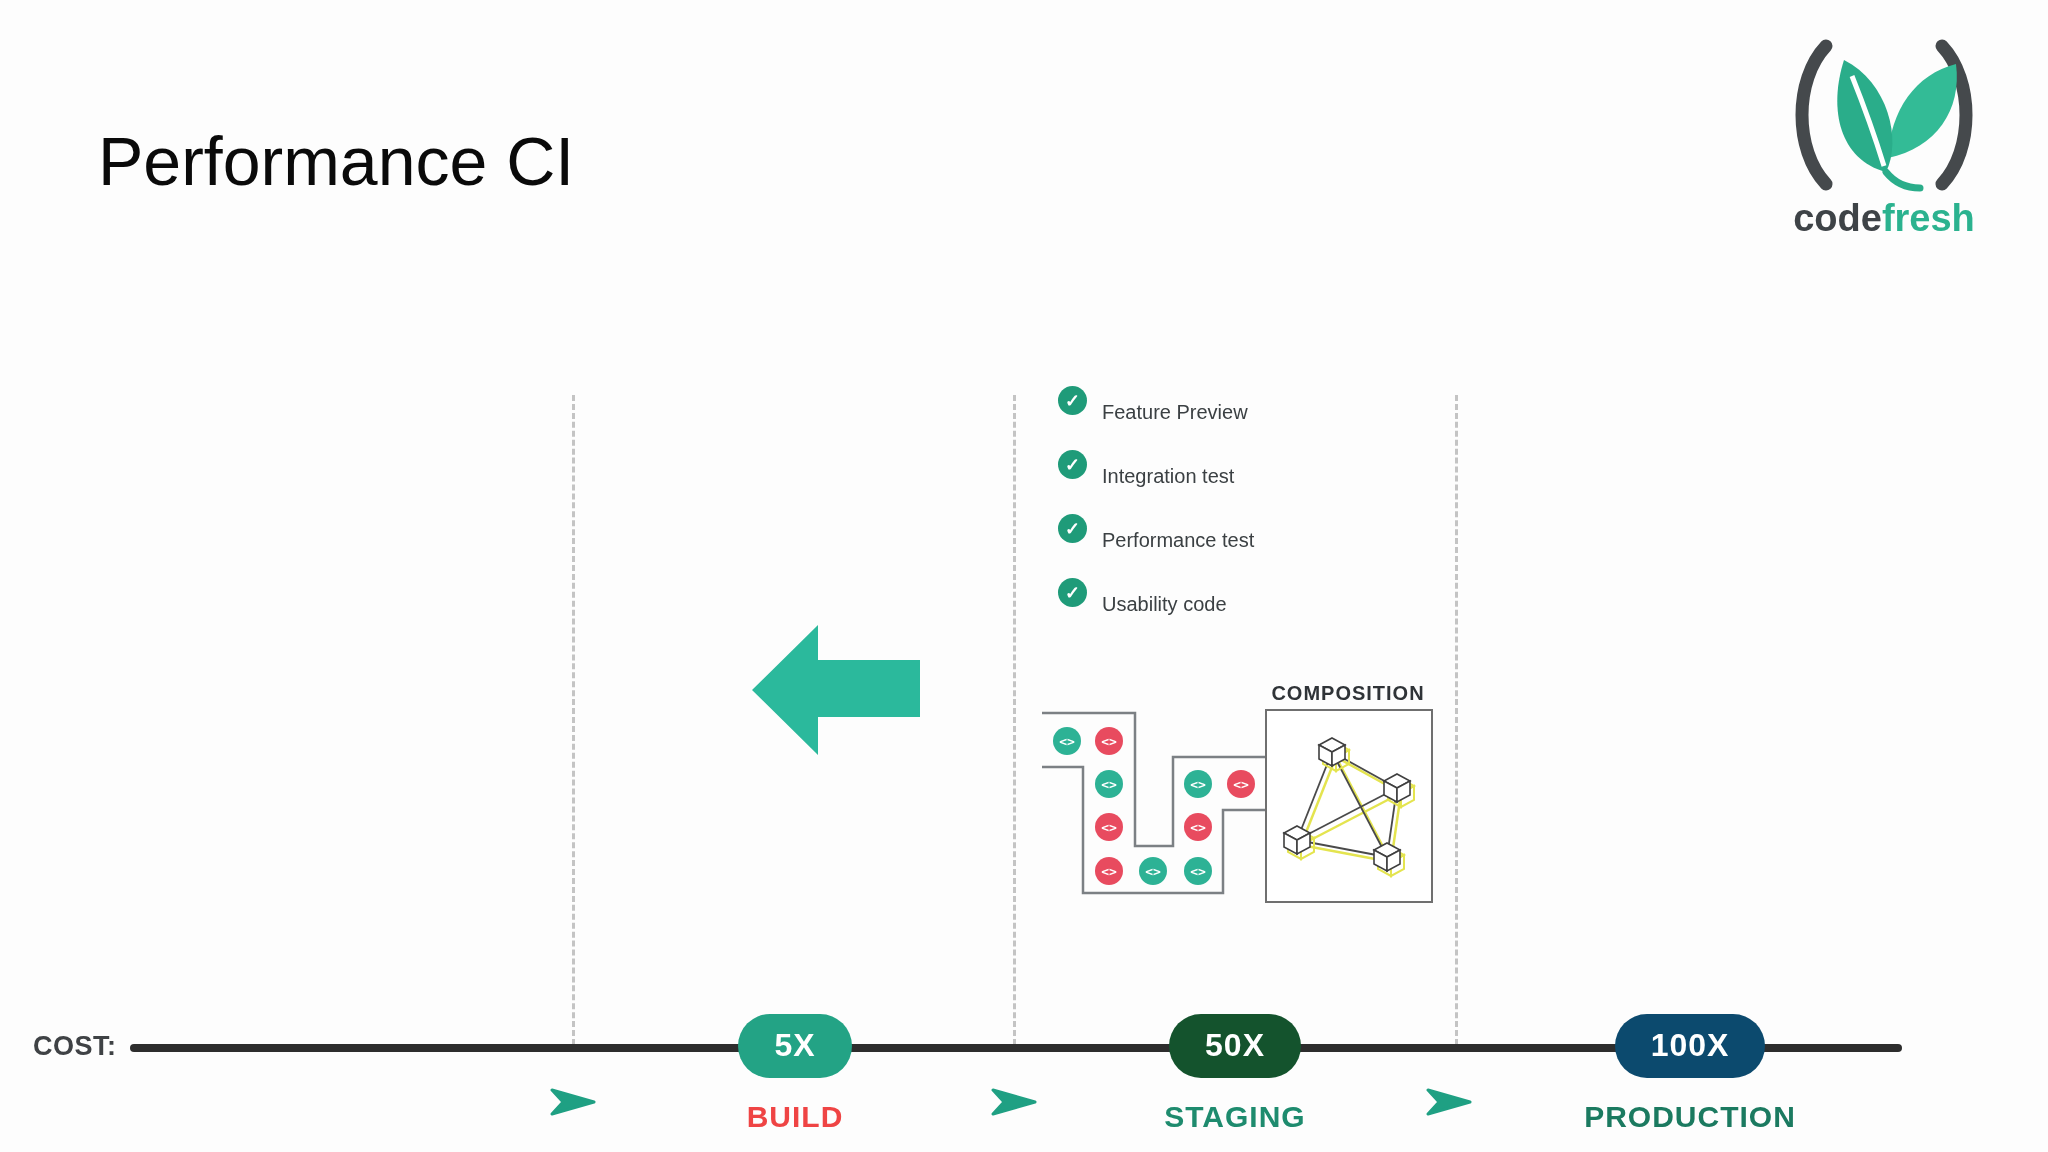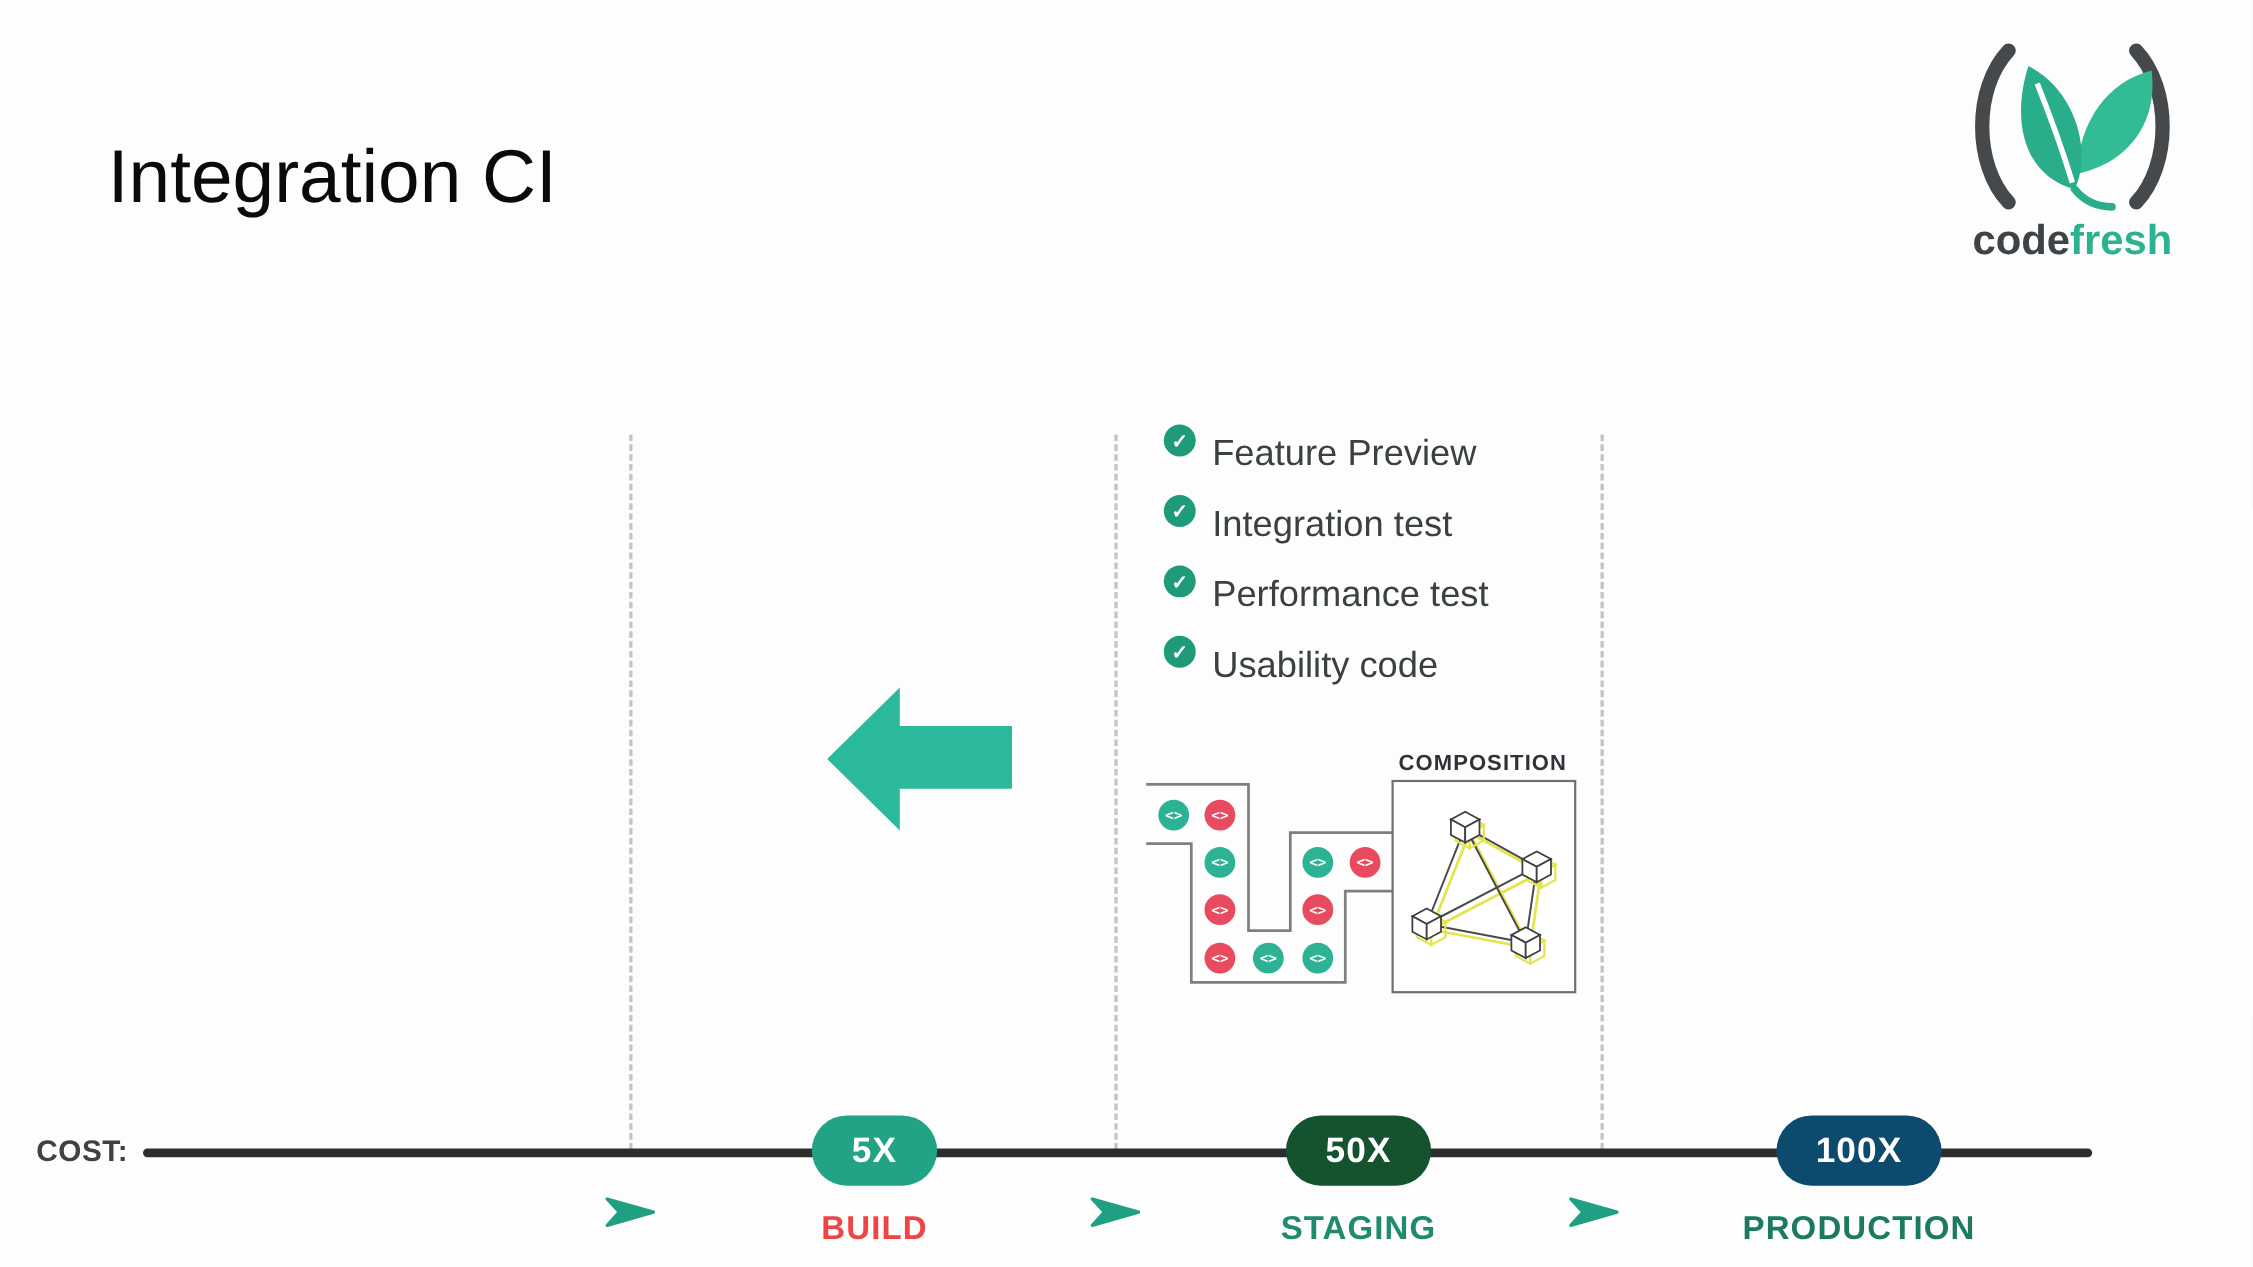--- a/index.html
+++ b/index.html
@@ -16,21 +16,21 @@
   .logo-word{margin-top:0px;font-size:38px;font-weight:700;letter-spacing:0px;}
   .logo-word .w1{color:#3e4347;}
   .logo-word .w2{color:#2bb28f;font-weight:600;}
   
   .checklist{position:absolute;left:1058px;top:386px;}
   .check-item{display:flex;align-items:center;gap:15px;height:29px;margin-bottom:35px;}
   .check-icon{
     width:29px;height:29px;border-radius:50%;background:#1f9b79;color:#fff;
     display:flex;align-items:center;justify-content:center;font-size:18px;font-weight:700;flex:0 0 29px;
   }
-  .check-label{font-size:33px;color:#3b4043;margin-top:23px;}
+  .check-label{font-size:20px;color:#3b4043;margin-top:23px;}
   
   .vline{position:absolute;top:395px;height:650px;width:0;border-left:3px dashed #c4c4c4;}
   
   .node-glyph{fill:#ffffff;font-family:"DejaVu Sans Mono",monospace;font-size:13px;font-weight:700;}
   .comp-label{font-family:"Liberation Sans",sans-serif;font-size:20px;font-weight:700;fill:#2f3337;letter-spacing:1px;}
   
   .cost-label{position:absolute;left:33px;top:1031px;font-size:27px;font-weight:700;color:#3f4245;letter-spacing:0.5px;}
   .cost-line{position:absolute;left:130px;top:1044px;width:1772px;height:8px;background:#2d2d2d;border-radius:4px;}
   .stage{position:absolute;top:1014px;width:280px;text-align:center;}
   .pill{
@@ -39,21 +39,21 @@
   }
   .stage-name{margin-top:22px;font-size:30px;font-weight:700;letter-spacing:1px;color:#2fc3a4;}
   .stage-arrow{position:absolute;top:1084px;width:46px;height:36px;}
   .big-arrow{position:absolute;left:744px;top:618px;}
 </style>
 </head>
 <body>
 
 <div class="slide">
 
-  <div class="title">Integration CI</div>
+  <div class="title">Performance CI</div>
 
   <div class="logo">
     <svg width="200" height="155" viewBox="0 0 200 155">
       <path d="M42,8 C10,42 10,112 42,146" fill="none" stroke="#45494c" stroke-width="13" stroke-linecap="round"></path>
       <path d="M158,8 C190,42 190,112 158,146" fill="none" stroke="#45494c" stroke-width="13" stroke-linecap="round"></path>
       <path d="M104,120 C106,72 132,36 172,26 C178,72 152,110 104,120 Z" fill="#33bb96"></path>
       <path d="M102,134 C56,122 44,72 60,22 C104,44 118,102 102,134 Z" fill="#2aad8a"></path>
       <path d="M68,38 C80,68 92,102 100,128" fill="none" stroke="#ffffff" stroke-width="5"></path>
       <path d="M102,134 C110,144 122,150 136,150" fill="none" stroke="#2aad8a" stroke-width="7" stroke-linecap="round"></path>
     </svg>

